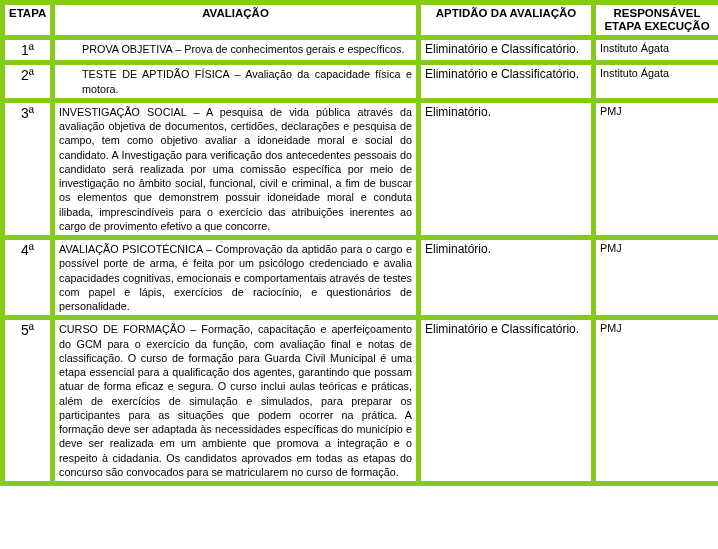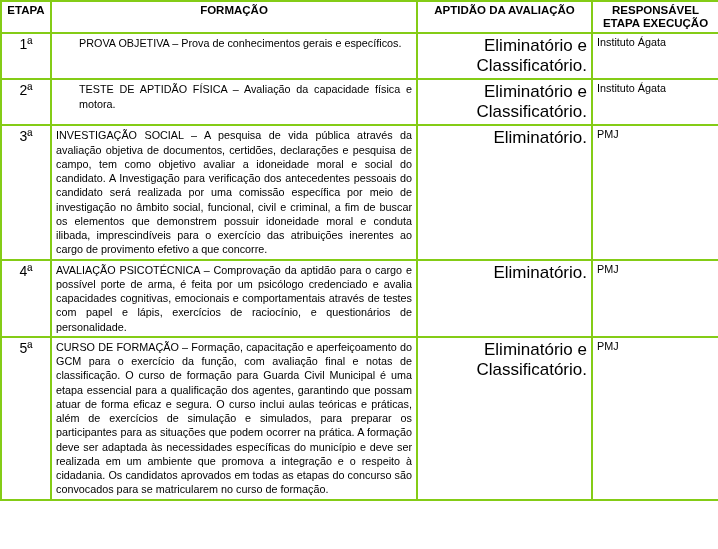--- a/index.html
+++ b/index.html
@@ -21,21 +21,21 @@
     padding: 0;
   }
   table.concurso {
     border-collapse: collapse;
     table-layout: fixed;
     width: 718px;
     font-size: 11px;
   }
   table.concurso th,
   table.concurso td {
-    border: 2px solid #84cc16;
+    border: 5px solid #84cc16;
     vertical-align: top;
     padding: 2px 4px;
   }
   thead th {
     text-align: center;
     vertical-align: middle;
     font-weight: bold;
     font-size: 11.5px;
     padding: 3px 2px;
     line-height: 1.15;
@@ -51,23 +51,23 @@
     font-size: 14px;
   }
   td.aval {
     text-align: justify;
     text-justify: inter-word;
     line-height: 1.32;
     font-size: 10.8px;
     padding: 3px 5px 3px 4px;
   }
   td.carat {
-    text-align: right;
+    text-align: left;
     vertical-align: middle;
-    font-size: 17px;
+    font-size: 12px;
   }
   td.resp {
     text-align: left;
     vertical-align: middle;
     font-size: 10.8px;
   }
   .row-1 td.aval, .row-2 td.aval { vertical-align: top; padding-left: 27px; }
 </style>
 </head>
 <body>
@@ -76,21 +76,21 @@
   <table class="concurso">
     <colgroup>
       <col class="c-etapa">
       <col class="c-aval">
       <col class="c-carat">
       <col class="c-resp">
     </colgroup>
     <thead>
       <tr>
         <th>ETAPA</th>
-        <th>FORMAÇÃO</th>
+        <th>AVALIAÇÃO</th>
         <th>APTIDÃO DA AVALIAÇÃO</th>
         <th>RESPONSÁVEL ETAPA EXECUÇÃO</th>
       </tr>
     </thead>
     <tbody>
       <tr class="row-1">
         <td class="etapa">1ª</td>
         <td class="aval">PROVA OBJETIVA – Prova de conhecimentos gerais e específicos.</td>
         <td class="carat">Eliminatório e Classificatório.</td>
         <td class="resp">Instituto Ágata</td>

